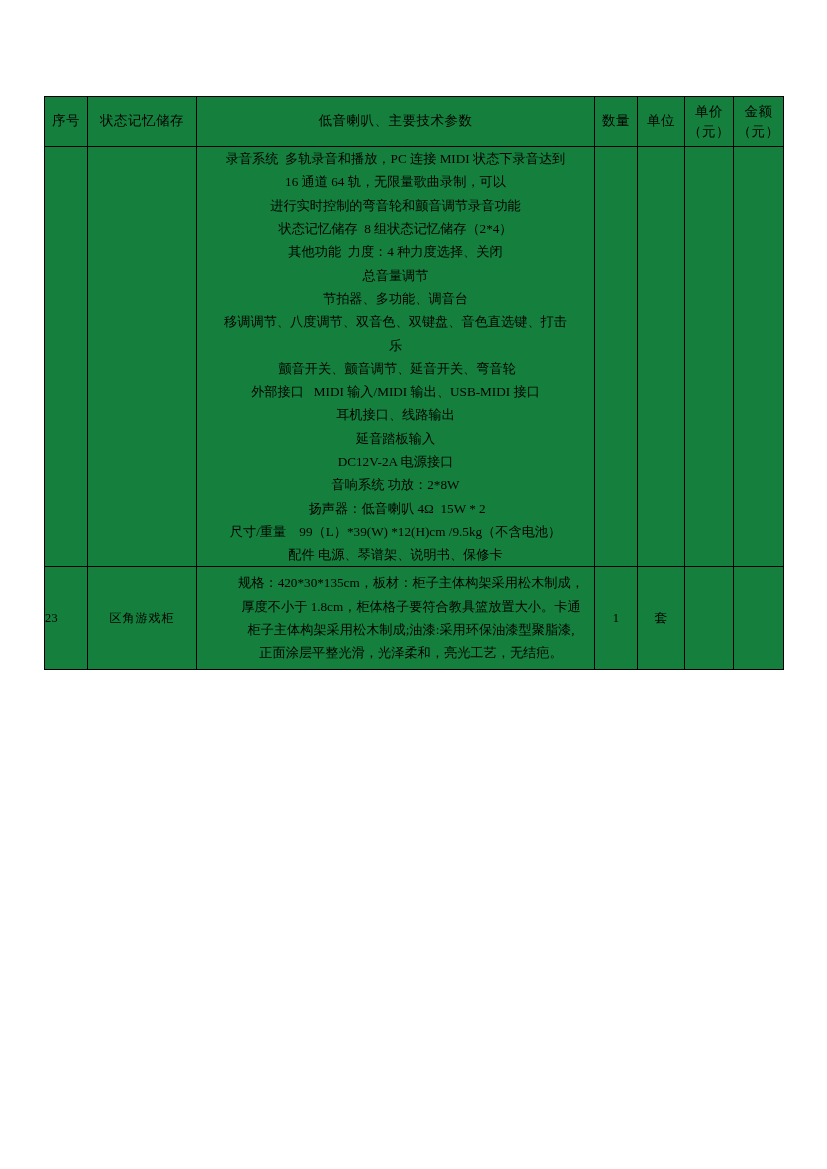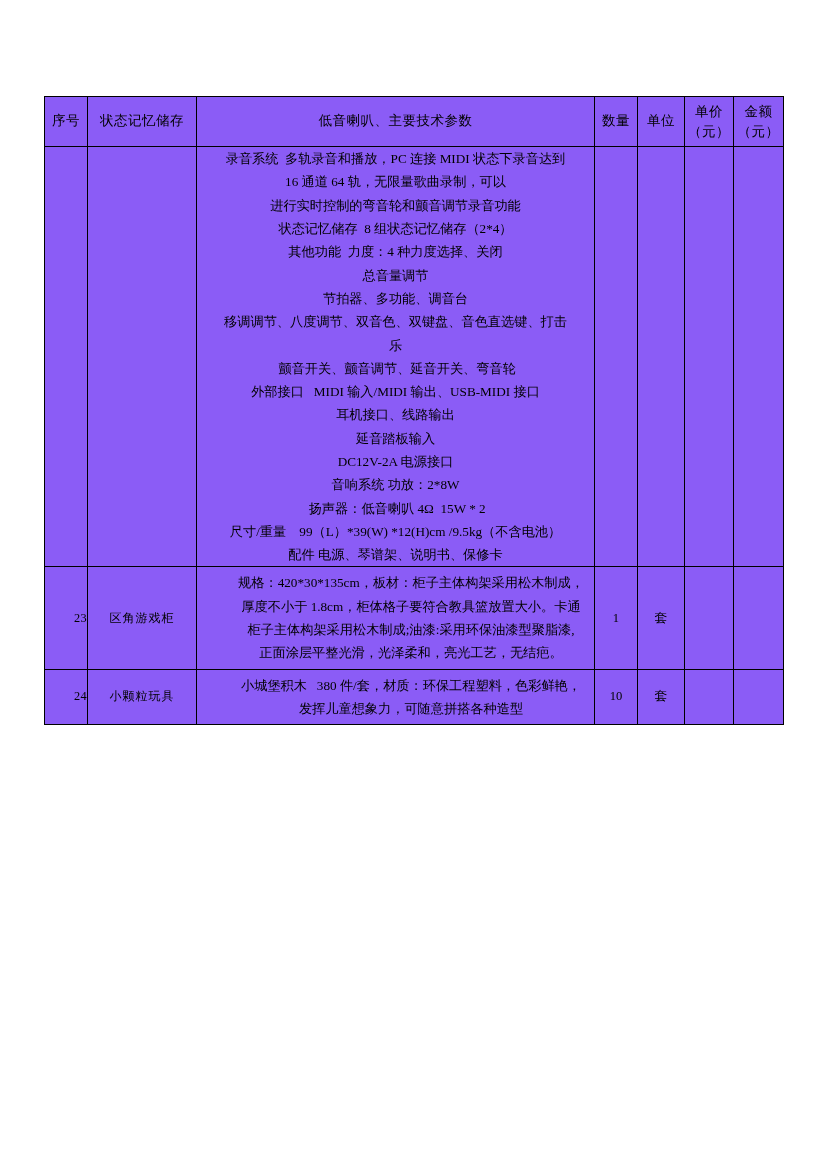--- a/index.html
+++ b/index.html
@@ -26,21 +26,21 @@
   .table-wrap {
     position: absolute;
     left: 44px;
     top: 96px;
     width: 739px;
   }
   table.spec-table {
     border-collapse: collapse;
     table-layout: fixed;
     width: 739px;
-    background: #8b5cf6;
+    background: #15803d;
   }
   table.spec-table td,
   table.spec-table th {
     border: 1px solid #000000;
     padding: 0;
     vertical-align: middle;
     font-weight: normal;
   }
   
   col.c-seq    { width: 43px; }
@@ -81,21 +81,21 @@
     padding-top: 4px;
     padding-bottom: 4px;
     padding-left: 31px;
   }
   .spec-line {
     display: block;
     white-space: pre;
   }
 
   .seq-cell {
-    text-align: right;
+    text-align: left;
     font-size: 12.3px;
     letter-spacing: 0.4px;
   }
   .name-cell {
     text-align: center;
     font-size: 12px;
     letter-spacing: 1px;
   }
   .qty-cell, .unit-cell {
     text-align: center;
@@ -142,25 +142,16 @@
           </tr>
           <tr>
             <td class="seq-cell">23</td>
             <td class="name-cell">区角游戏柜</td>
             <td class="spec-cell mid"><span class="spec-line">规格：420*30*135cm，板材：柜子主体构架采用松木制成，</span><span class="spec-line">厚度不小于 1.8cm，柜体格子要符合教具篮放置大小。卡通</span><span class="spec-line">柜子主体构架采用松木制成;油漆:采用环保油漆型聚脂漆,</span><span class="spec-line">正面涂层平整光滑，光泽柔和，亮光工艺，无结疤。</span></td>
             <td class="qty-cell">1</td>
             <td class="unit-cell">套</td>
             <td class="blank-cell"></td>
             <td class="blank-cell"></td>
           </tr>
-          <tr>
-            <td class="seq-cell">24</td>
-            <td class="name-cell">小颗粒玩具</td>
-            <td class="spec-cell mid"><span class="spec-line">小城堡积木   380 件/套，材质：环保工程塑料，色彩鲜艳，</span><span class="spec-line">发挥儿童想象力，可随意拼搭各种造型</span></td>
-            <td class="qty-cell">10</td>
-            <td class="unit-cell">套</td>
-            <td class="blank-cell"></td>
-            <td class="blank-cell"></td>
-          </tr>
         </tbody>
     </table>
   </div>
 </div>
 
 </body></html>

